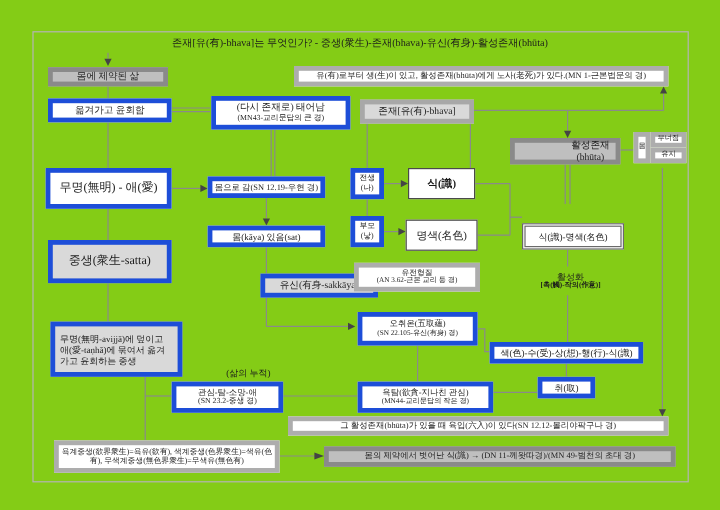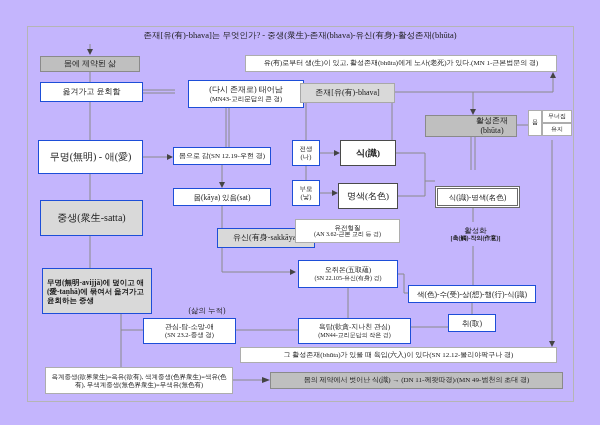--- a/index.html
+++ b/index.html
@@ -1,33 +1,33 @@
 <!DOCTYPE html>
 <html><head>
 <meta charset="utf-8">
 <style>
   html,body{margin:0;padding:0;background:#ffffff;}
   .stage{
-    position:relative;width:600px;height:425px;background:#c4b5fd;overflow:hidden;
+    position:relative;width:600px;height:425px;background:#84cc16;overflow:hidden;
     font-family:"Liberation Serif","DejaVu Serif",serif;color:#1b1b1b;
   }
   .frame{position:absolute;left:27px;top:26px;width:545px;height:374px;border:1px solid #b5b5b5;}
   .title{position:absolute;left:0;top:30px;width:600px;text-align:center;font-size:8.5px;}
   svg.wires{position:absolute;left:0;top:0;pointer-events:none;}
   .box{
-    position:absolute;box-sizing:border-box;border:1px solid #1d4ed8;background:#ffffff;
+    position:absolute;box-sizing:border-box;border:4px solid #1d4ed8;background:#ffffff;
     display:flex;flex-direction:column;align-items:center;justify-content:center;
     text-align:center;line-height:1.2;padding:1px 2px;
   }
   .gray{background:#d9d9d9;}
   .dark{background:#bfbfbf;border-color:#8a8a8a;}
   .thick{border:1.5px solid #4a4a4a;}
   .dbl{border:3px double #6a6a6a;margin-top:16px;}
   .plain{border:none;background:transparent;padding:0;}
-  .leftalign{text-align:left;align-items:flex-end;font-weight:bold;}
+  .leftalign{text-align:left;align-items:flex-end;}
   .fs6{font-size:6px;} .fs65{font-size:6.5px;} .fs7{font-size:7px;}
   .fs75{font-size:7.5px;} .fs8{font-size:8px;} .fs9{font-size:9px;} .fs10{font-size:10px;}
 </style>
 </head>
 <body>
 
 <div class="stage">
   <div class="frame"></div>
 
   <svg class="wires" width="600" height="425">
@@ -106,21 +106,21 @@
   <div class="box gray fs10" style="left:40px;top:200px;width:103px;height:36px;">
     <span>중생(衆生-satta)</span>
   </div>
   <div class="box gray fs75 leftalign" style="left:42px;top:268px;width:110px;height:46px;padding:3px 4px;">
     <span>무명(無明-avijjā)에 덮이고 애(愛-taṇhā)에 묶여서 옮겨가고 윤회하는 중생</span>
   </div>
   <div class="box fs65" style="left:45px;top:367px;width:188px;height:27px;border-color:#adadad;">
     <span>욕계중생(欲界衆生)=욕유(欲有), 색계중생(色界衆生)=색유(色有), 무색계중생(無色界衆生)=무색유(無色有)</span>
   </div>
 
-  <div class="box fs8" style="left:188px;top:80px;width:116px;height:28px;justify-content:center;">
+  <div class="box fs8" style="left:176px;top:80px;width:116px;height:28px;justify-content:center;">
     <span>(다시 존재로) 태어남</span>
     <span class="fs65">(MN43-교리문답의 큰 경)</span>
   </div>
   <div class="box fs7" style="left:173px;top:147px;width:98px;height:18px;">
     <span>몸으로 감(SN 12.19-우현 경)</span>
   </div>
   <div class="box fs75" style="left:173px;top:188px;width:98px;height:18px;">
     <span>몸(kāya) 있음(sat)</span>
   </div>
   <div class="box gray fs8" style="left:173px;top:228px;width:98px;height:20px;margin-left:44px;">

